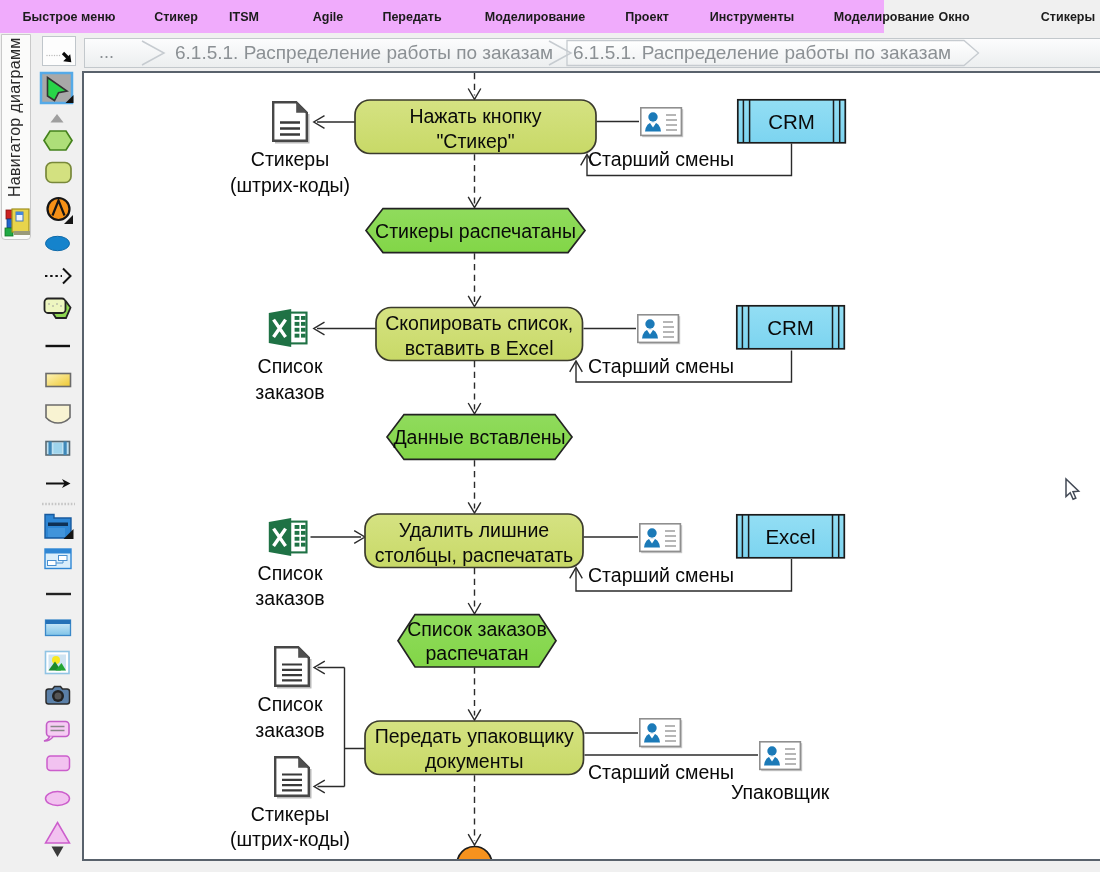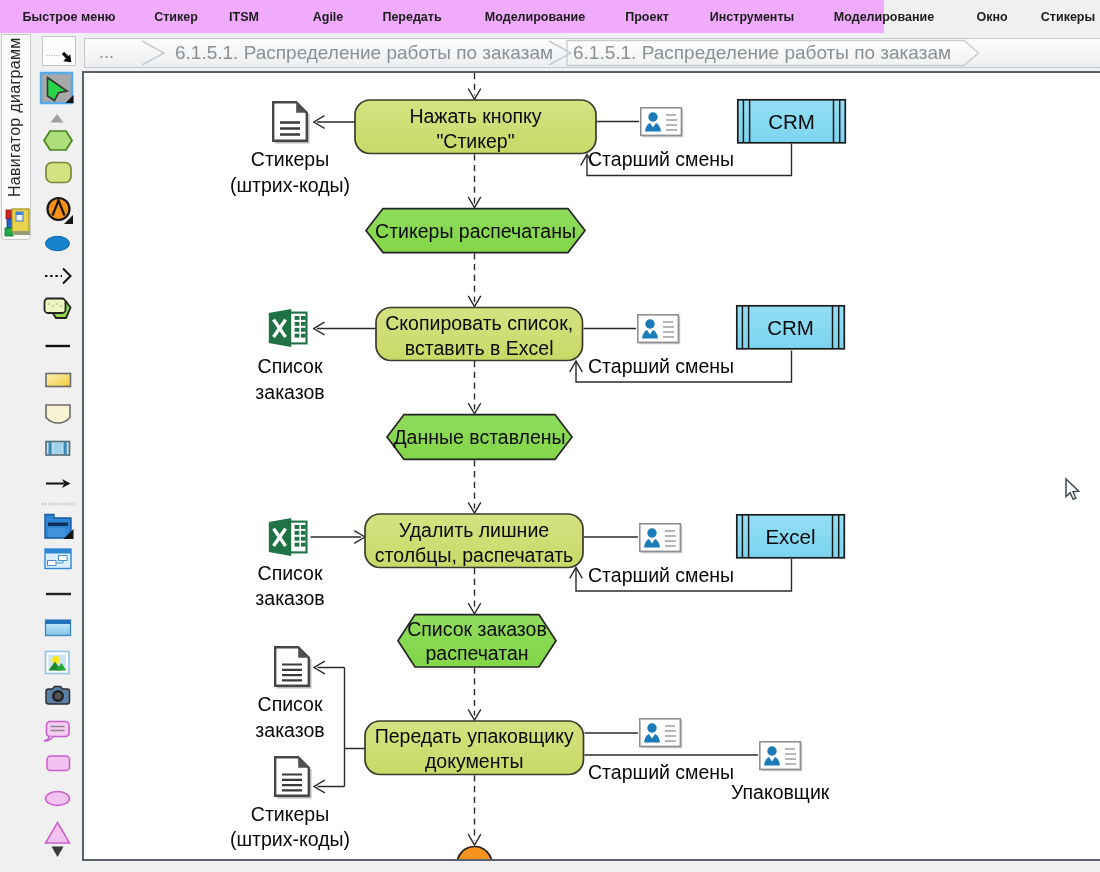--- a/index.html
+++ b/index.html
@@ -31,21 +31,21 @@
 <div class="menu">
   <span style="left:69px">Быстрое меню</span>
   <span style="left:176px">Стикер</span>
   <span style="left:244px">ITSM</span>
   <span style="left:328px">Agile</span>
   <span style="left:412px">Передать</span>
   <span style="left:535px">Моделирование</span>
   <span style="left:647px">Проект</span>
   <span style="left:752px">Инструменты</span>
   <span style="left:884px">Моделирование</span>
-  <span style="left:992px">Окно</span>
+  <span style="left:954px">Окно</span>
   <span style="left:1068px">Стикеры</span>
 </div>
 
 <div class="bcbtn">
 <svg width="32" height="28" viewBox="0 0 32 28">
   <g fill="#bbb">
         <circle cx="4" cy="18.5" r="0.7"></circle>
         <circle cx="6.5" cy="18.5" r="0.7"></circle>
         <circle cx="9" cy="18.5" r="0.7"></circle>
         <circle cx="11.5" cy="18.5" r="0.7"></circle>

